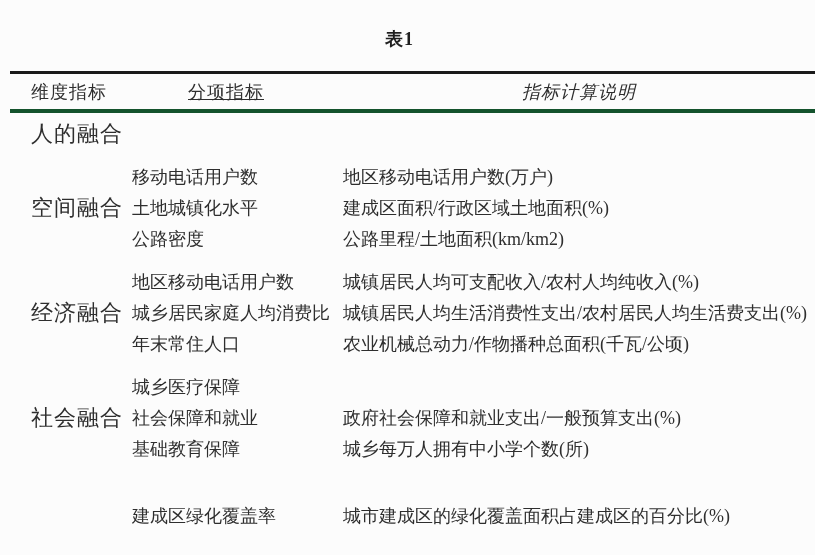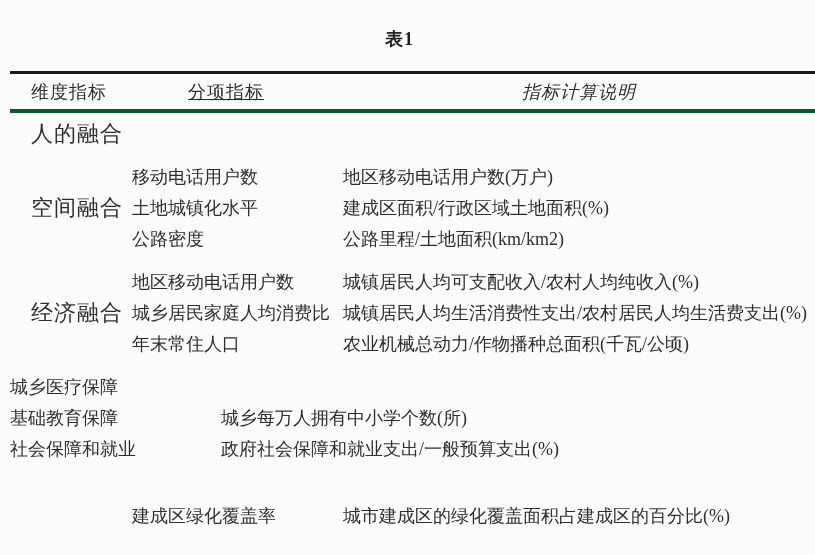--- a/index.html
+++ b/index.html
@@ -118,31 +118,32 @@
         <span class="formula-cell">城镇居民人均生活消费性支出/农村居民人均生活费支出(%)</span>
       </div>
       <div class="row">
         <span class="indicator-cell">年末常住人口</span>
         <span class="formula-cell">农业机械总动力/作物播种总面积(千瓦/公顷)</span>
       </div>
     </div>
   </div>
 
   <div class="group">
+    <div class="dim-cell">社会融合</div>
     <div class="rows">
       <div class="row">
         <span class="indicator-cell">城乡医疗保障</span>
       </div>
       <div class="row">
+        <span class="indicator-cell">社会保障和就业</span>
+        <span class="formula-cell">政府社会保障和就业支出/一般预算支出(%)</span>
+      </div>
+      <div class="row">
         <span class="indicator-cell">基础教育保障</span>
         <span class="formula-cell">城乡每万人拥有中小学个数(所)</span>
-      </div>
-      <div class="row">
-        <span class="indicator-cell">社会保障和就业</span>
-        <span class="formula-cell">政府社会保障和就业支出/一般预算支出(%)</span>
       </div>
     </div>
   </div>
 
   <div class="group last">
     <div class="dim-cell"></div>
     <div class="rows">
       <div class="row">
         <span class="indicator-cell">建成区绿化覆盖率</span>
         <span class="formula-cell">城市建成区的绿化覆盖面积占建成区的百分比(%)</span>

